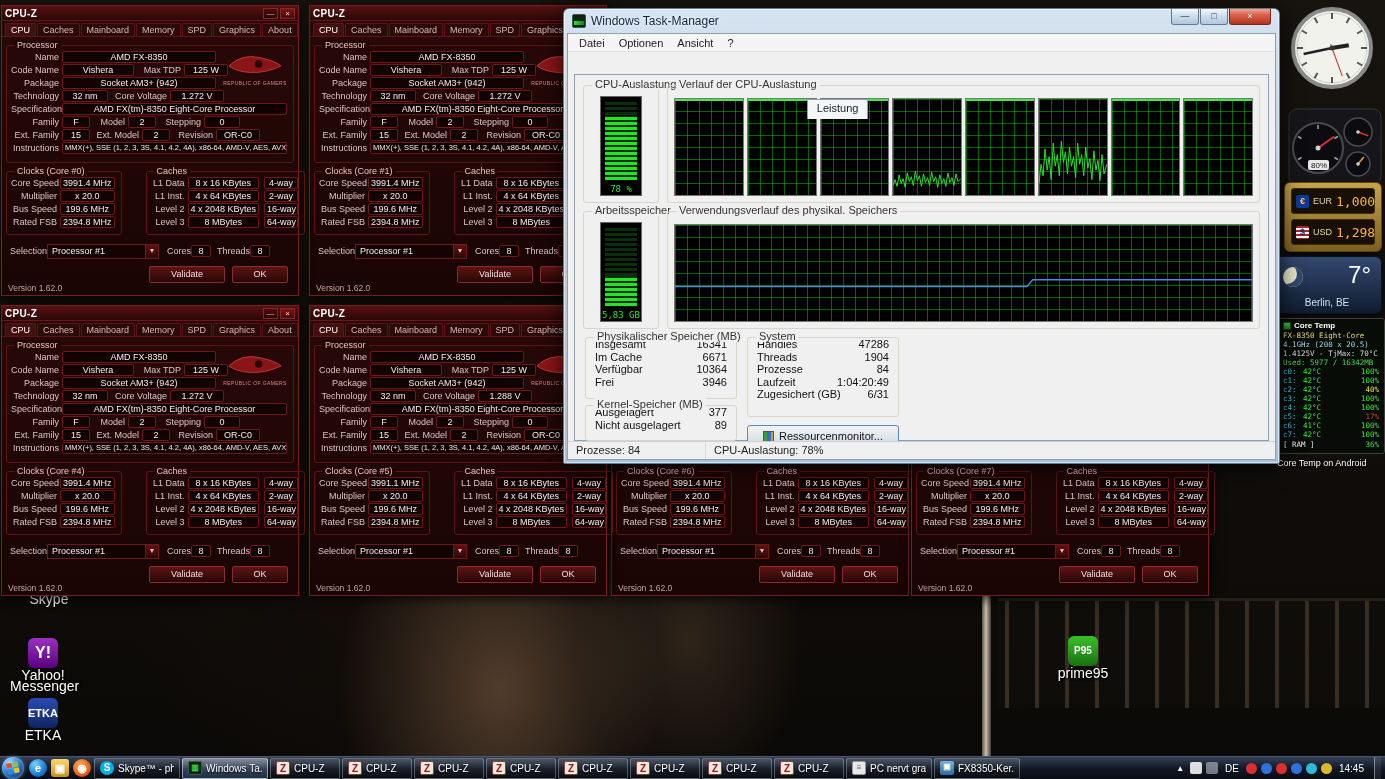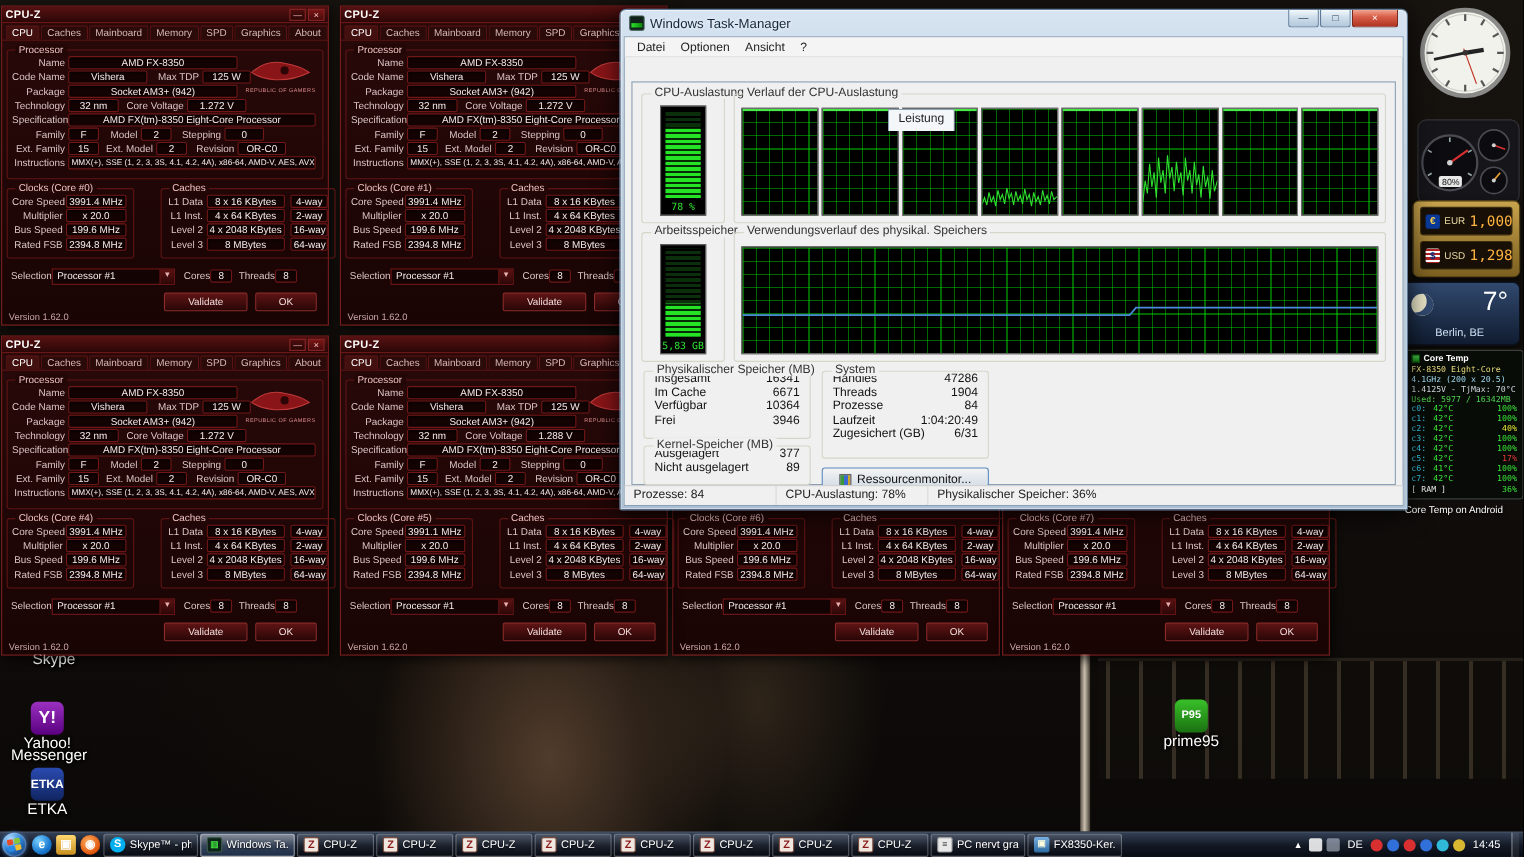--- a/index.html
+++ b/index.html
@@ -1209,21 +1209,20 @@
 
         <div class="tm-resbtn">
           <span class="res-ic"></span>
           <span>Ressourcenmonitor...</span>
         </div>
 
       </div>
       <div class="tm-status">
         <span class="cell">Prozesse: 84</span>
         <span class="cell">CPU-Auslastung: 78%</span>
-        <span class="cell">Physikalischer Speicher: 36%</span>
       </div>
     </div>
   </div>
 
   <div class="gadget g-clock">
     <svg viewBox="0 0 84 84">
       <circle cx="42" cy="42" r="39" fill="#f2f2ec" stroke="#8a8a88" stroke-width="4"></circle>
       <circle cx="42" cy="42" r="35" fill="none" stroke="#cfcfc8" stroke-width="1"></circle>
       <g stroke="#555" stroke-width="2">
         <line x1="42" y1="7" x2="42" y2="13"></line>

